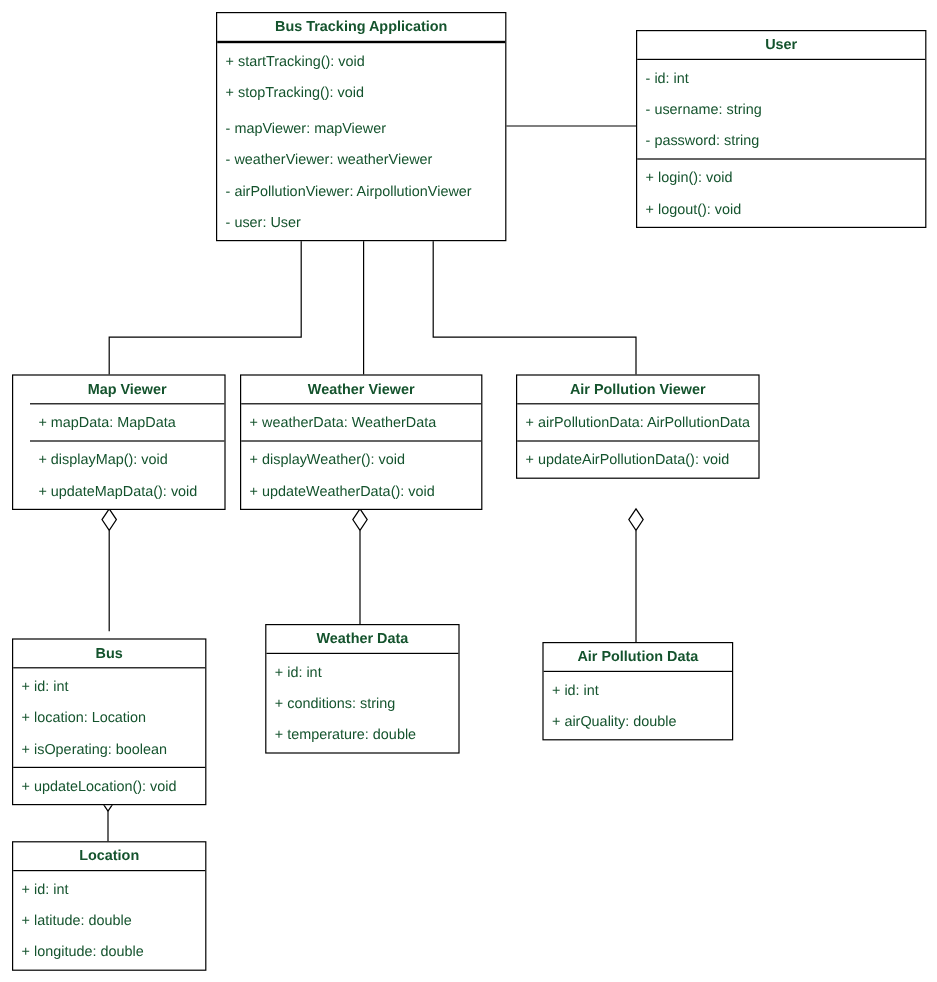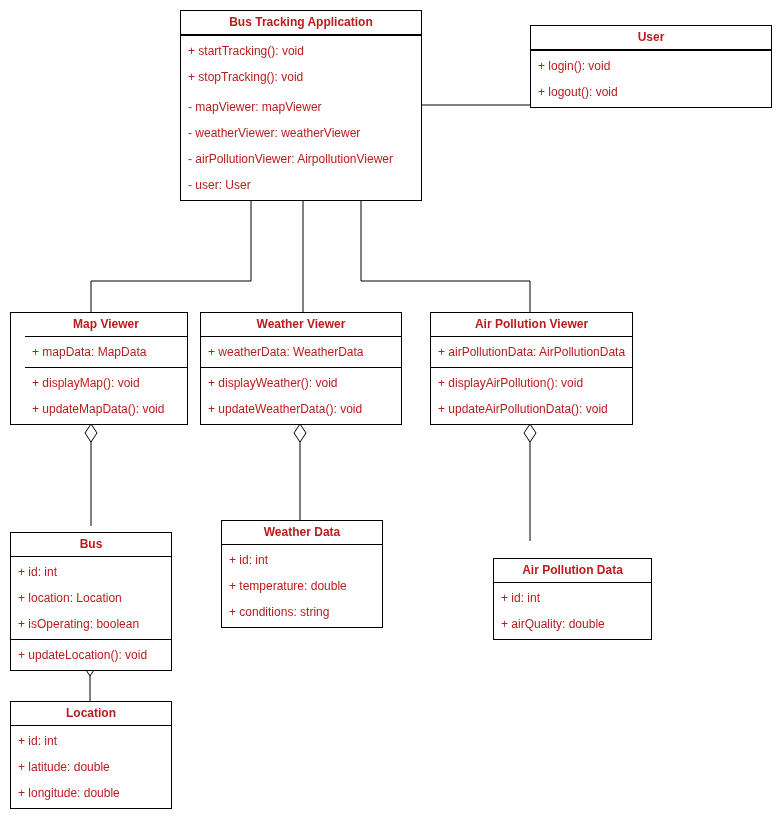--- a/index.html
+++ b/index.html
@@ -2,21 +2,21 @@
 <html><head>
 <meta charset="utf-8">
 <style>
   html, body { margin: 0; padding: 0; background: #ffffff; }
   #canvas {
     position: relative;
     width: 781px;
     height: 818px;
     background: #ffffff;
     font-family: "Liberation Sans", sans-serif;
-    color: #b91c1c;
+    color: #14532d;
     overflow: hidden;
   }
   #edges {
     position: absolute;
     left: 0; top: 0;
     width: 781px; height: 818px;
     z-index: 0;
   }
   #edges path { stroke: #000000; stroke-width: 1; fill: none; }
   #edges polygon { stroke: #000000; stroke-width: 1; fill: #ffffff; }
@@ -46,21 +46,21 @@
     white-space: nowrap;
   }
   
   #cls-bta  { left: 180px; top: 10px;  width: 240px; }
   #cls-user { left: 530px; top: 25px;  width: 240px; }
   #cls-map  { left: 10px;  top: 312px; width: 162px; padding-left: 14px; }
   #cls-wv   { left: 200px; top: 312px; width: 200px; }
   #cls-apv  { left: 430px; top: 312px; width: 201px; }
   #cls-bus  { left: 10px;  top: 532px; width: 160px; }
   #cls-wd   { left: 221px; top: 520px; width: 160px; }
-  #cls-apd  { left: 452px; top: 558px; width: 157px; margin-left: 41px; }
+  #cls-apd  { left: 452px; top: 535px; width: 157px; }
   #cls-loc  { left: 10px;  top: 701px; width: 160px; }
 </style>
 </head>
 <body>
 
 <div id="canvas">
 
   <svg id="edges" viewBox="0 0 781 818" xmlns="http://www.w3.org/2000/svg">
 
     <path d="M415,105 H535"></path>
@@ -93,20 +93,25 @@
     <div class="uml-section uml-attrs">
         <div class="uml-member">- mapViewer: mapViewer</div>
         <div class="uml-member">- weatherViewer: weatherViewer</div>
         <div class="uml-member">- airPollutionViewer: AirpollutionViewer</div>
         <div class="uml-member">- user: User</div>
       </div>
   </div>
 
   <div class="uml-class" id="cls-user">
     <div class="uml-title">User</div>
+    <div class="uml-section uml-attrs">
+        <div class="uml-member">- id: int</div>
+        <div class="uml-member">- username: string</div>
+        <div class="uml-member">- password: string</div>
+      </div>
     <div class="uml-section uml-methods">
         <div class="uml-member">+ login(): void</div>
         <div class="uml-member">+ logout(): void</div>
       </div>
   </div>
 
   <div class="uml-class" id="cls-map">
     <div class="uml-title">Map Viewer</div>
     <div class="uml-section uml-attrs">
         <div class="uml-member">+ mapData: MapData</div>
@@ -127,43 +132,42 @@
         <div class="uml-member">+ updateWeatherData(): void</div>
       </div>
   </div>
 
   <div class="uml-class" id="cls-apv">
     <div class="uml-title">Air Pollution Viewer</div>
     <div class="uml-section uml-attrs">
         <div class="uml-member">+ airPollutionData: AirPollutionData</div>
       </div>
     <div class="uml-section uml-methods">
-        <div class="uml-member">+ displayAirPollution(): void</div>
         <div class="uml-member">+ updateAirPollutionData(): void</div>
       </div>
   </div>
 
   <div class="uml-class" id="cls-bus">
     <div class="uml-title">Bus</div>
     <div class="uml-section uml-attrs">
         <div class="uml-member">+ id: int</div>
         <div class="uml-member">+ location: Location</div>
         <div class="uml-member">+ isOperating: boolean</div>
       </div>
     <div class="uml-section uml-methods">
         <div class="uml-member">+ updateLocation(): void</div>
       </div>
   </div>
 
   <div class="uml-class" id="cls-wd">
     <div class="uml-title">Weather Data</div>
     <div class="uml-section uml-attrs">
         <div class="uml-member">+ id: int</div>
+        <div class="uml-member">+ conditions: string</div>
         <div class="uml-member">+ temperature: double</div>
-        <div class="uml-member">+ conditions: string</div>
       </div>
   </div>
 
   <div class="uml-class" id="cls-apd">
     <div class="uml-title">Air Pollution Data</div>
     <div class="uml-section uml-attrs">
         <div class="uml-member">+ id: int</div>
         <div class="uml-member">+ airQuality: double</div>
       </div>
   </div>

